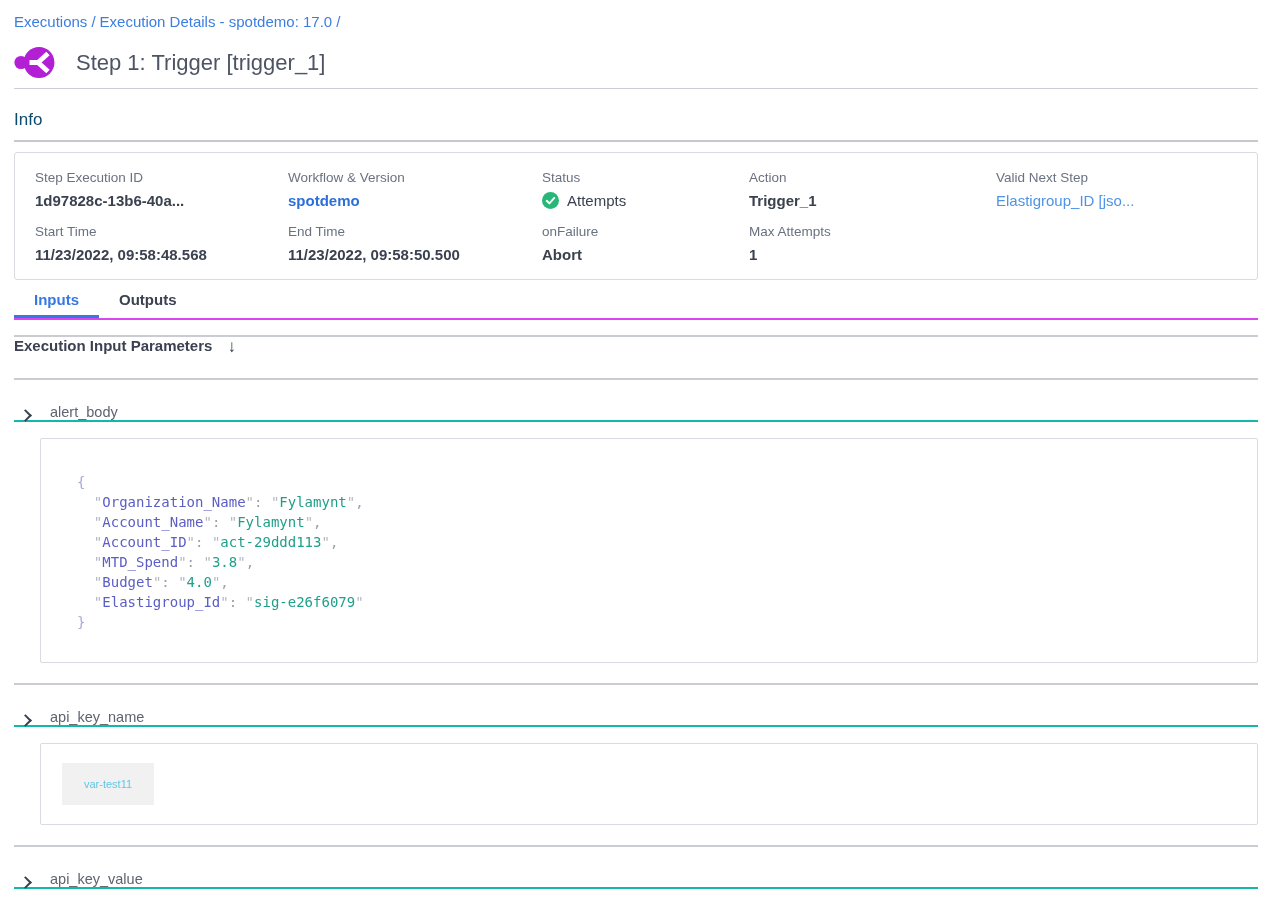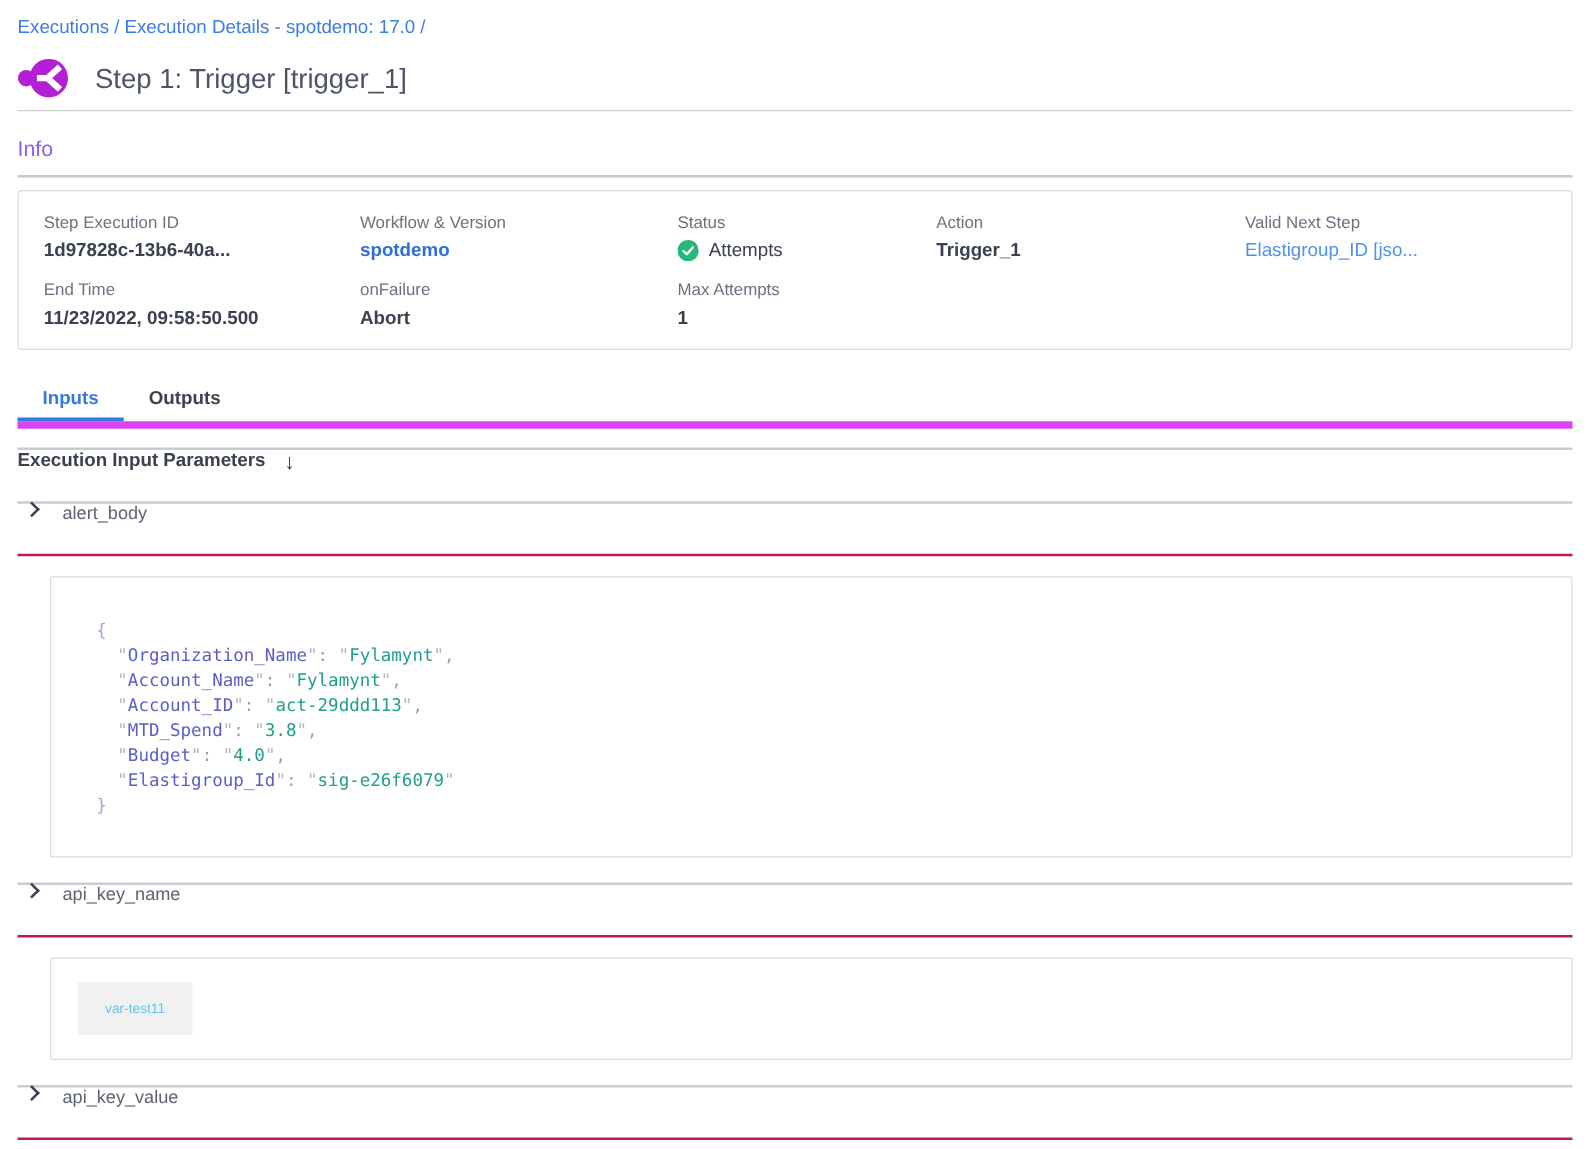--- a/index.html
+++ b/index.html
@@ -20,21 +20,21 @@
 
   
   .header-row { margin-top: 15px; display: flex; align-items: center; }
   .logo { width: 41px; height: 33px; margin-right: 11px; flex: 0 0 auto; }
   .page-title { font-size: 22px; font-weight: 700; color:#3b4151; letter-spacing:.1px; }
   .page-subtitle { font-size: 22px; font-weight: 400; color:#4d5464; margin-left: 10px; }
 
   .rule-title  { border: none; border-top: 1px solid #ccced4; margin-top: 9px; }
   .rule-heavy  { border: none; border-top: 2px solid #c9ccd1; }
 
-  .info-heading { margin-top: 21px; font-size: 17px; font-weight: 400; color:#8b5cf6; }
+  .info-heading { margin-top: 21px; font-size: 17px; font-weight: 400; color:#0c4a6e; }
   .rule-info { border: none; border-top: 2px solid #c5c8cd; margin-top: 10px; }
 
   
   .card {
     margin-top: 10px;
     border: 1px solid #d9dbe0; border-radius: 3px;
     padding: 17px 10px 16px 20px;
   }
   .card-grid {
     display: grid;
@@ -43,40 +43,40 @@
   }
   .field-label { display:block; font-size: 13.5px; color:#6a7180; margin-bottom: 7px; }
   .field-value { display:block; font-size: 15px; font-weight: 700; color:#3a414f; }
   .field-value.link { color:#2d6fd9; font-weight: 700; cursor: pointer; }
   .field-value.link-light { color:#4e93e6; font-weight: 400; cursor: pointer; }
   .status-wrap { display: flex; align-items: center; }
   .status-wrap svg { margin-right: 8px; }
   .status-text { font-size: 15px; font-weight: 400; color:#3a414f; }
 
   
-  .tabs { margin-top: 24px; display: flex; border-bottom: 6px solid #d946ef; }
+  .tabs { margin-top: 5px; display: flex; border-bottom: 2px solid #d946ef; }
   .tab {
     padding: 6px 20px 7px; font-size: 15px; font-weight: 700; color:#3b4151;
     border-bottom: 3px solid transparent; cursor: pointer;
   }
   .tab.active { color:#3779e3; border-bottom-color:#3779e3; }
 
   .section-top-rule { margin-top: 15px; }
 
   .params-title {
     height: 43px; display: flex; 
     border-bottom: 2px solid #c9ccd1;
     font-size: 15px; font-weight: 700; color:#3b4151;
   }
   .down-arrow { font-size: 17px; font-weight: 700; color:#2f3640; margin-left: 15px; }
 
   
   .param-row {
-    height: 42px; display: flex; align-items: flex-start;
-    border-bottom: 2px solid #be185d; cursor: pointer;
+    height: 42px; display: flex; align-items: flex-end;
+    border-bottom: 2px solid #14b8a6; cursor: pointer;
   }
   .chev {
     width: 9px; height: 9px; display:inline-block;
     border-top: 2.5px solid #3a414f; border-right: 2.5px solid #3a414f;
     transform: rotate(45deg);
     margin: 0 20px 0 7px; flex: 0 0 auto;
   }
   .param-name { font-size: 14.5px; color:#5d6470; }
 
   
@@ -141,20 +141,24 @@
       </div>
       <div class="field">
         <span class="field-label">Action</span>
         <span class="field-value">Trigger_1</span>
       </div>
       <div class="field">
         <span class="field-label">Valid Next Step</span>
         <a class="field-value link-light">Elastigroup_ID [jso...</a>
       </div>
       <div class="field">
+        <span class="field-label">Start Time</span>
+        <span class="field-value">11/23/2022, 09:58:48.568</span>
+      </div>
+      <div class="field">
         <span class="field-label">End Time</span>
         <span class="field-value">11/23/2022, 09:58:50.500</span>
       </div>
       <div class="field">
         <span class="field-label">onFailure</span>
         <span class="field-value">Abort</span>
       </div>
       <div class="field">
         <span class="field-label">Max Attempts</span>
         <span class="field-value">1</span>

